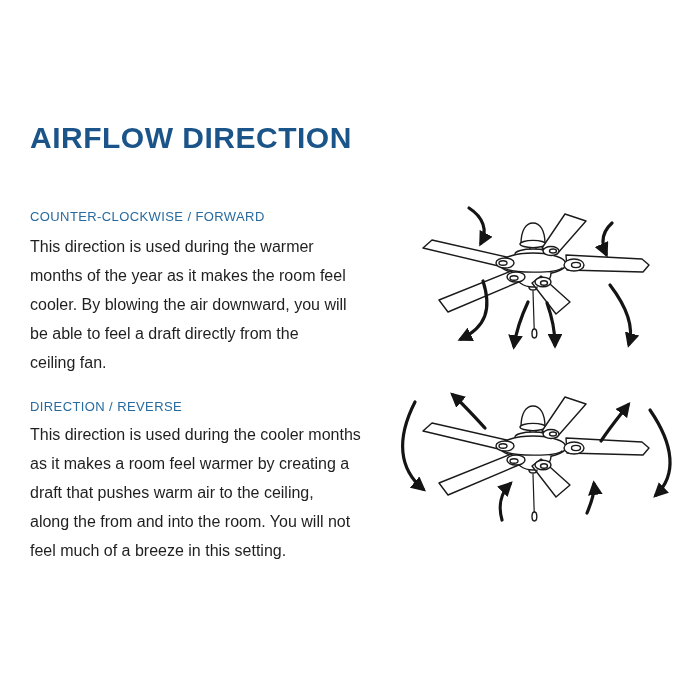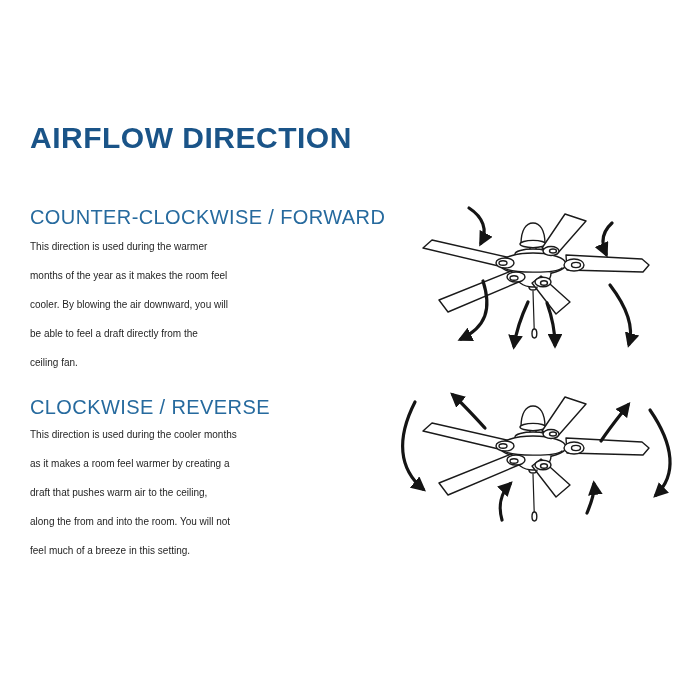--- a/index.html
+++ b/index.html
@@ -21,32 +21,32 @@
     font-size: 30px;
     line-height: 36px;
     font-weight: 700;
     letter-spacing: 0.5px;
     color: #1a5488;
   }
   .heading {
     position: absolute;
     left: 30px;
     margin: 0;
-    font-size: 20px;
+    font-size: 13px;
     line-height: 24px;
     font-weight: 400;
     letter-spacing: 0.4px;
     color: #266a9e;
   }
   .para {
     position: absolute;
     left: 30px;
     margin: 0;
     width: 420px;
-    font-size: 10px;
+    font-size: 16px;
     line-height: 29px;
     color: #1f1f1f;
     white-space: pre-line;
   }
   #heading-1 { top: 205px; }
   #para-1    { top: 232px; }
   #heading-2 { top: 395px; }
   #para-2    { top: 420px; }
   .fan-figure {
     position: absolute;
@@ -132,21 +132,21 @@
         <path class="arrow" marker-end="url(#arrowhead)" d="M217,33 C207,42 206,53 211,64"></path>
         <path class="arrow" marker-end="url(#arrowhead)" d="M88,91 C97,119 91,137 66,149"></path>
         <path class="arrow" marker-end="url(#arrowhead)" d="M133,112 C126,127 121,142 119,156"></path>
         <path class="arrow" marker-end="url(#arrowhead)" d="M152,113 C157,127 160,142 160,155"></path>
         <path class="arrow" marker-end="url(#arrowhead)" d="M215,95 C231,116 239,137 234,154"></path>
       </g>
     </svg>
   </section>
 
   <section>
-    <h2 class="heading" id="heading-2">CLOCKWISE / REVERSE</h2>
+    <h2 class="heading" id="heading-2">DIRECTION / REVERSE</h2>
     <p class="para" id="para-2">This direction is used during the cooler months
 as it makes a room feel warmer by creating a
 draft that pushes warm air to the ceiling,
 along the from and into the room. You will not
 feel much of a breeze in this setting.</p>
 
     <svg class="fan-figure" id="fan-figure-2" viewBox="0 0 300 195">
       <use href="#fan-symbol"></use>
       <g>
         <path class="arrow" marker-end="url(#arrowhead)" d="M90,43 C78,30 67,18 58,10"></path>

